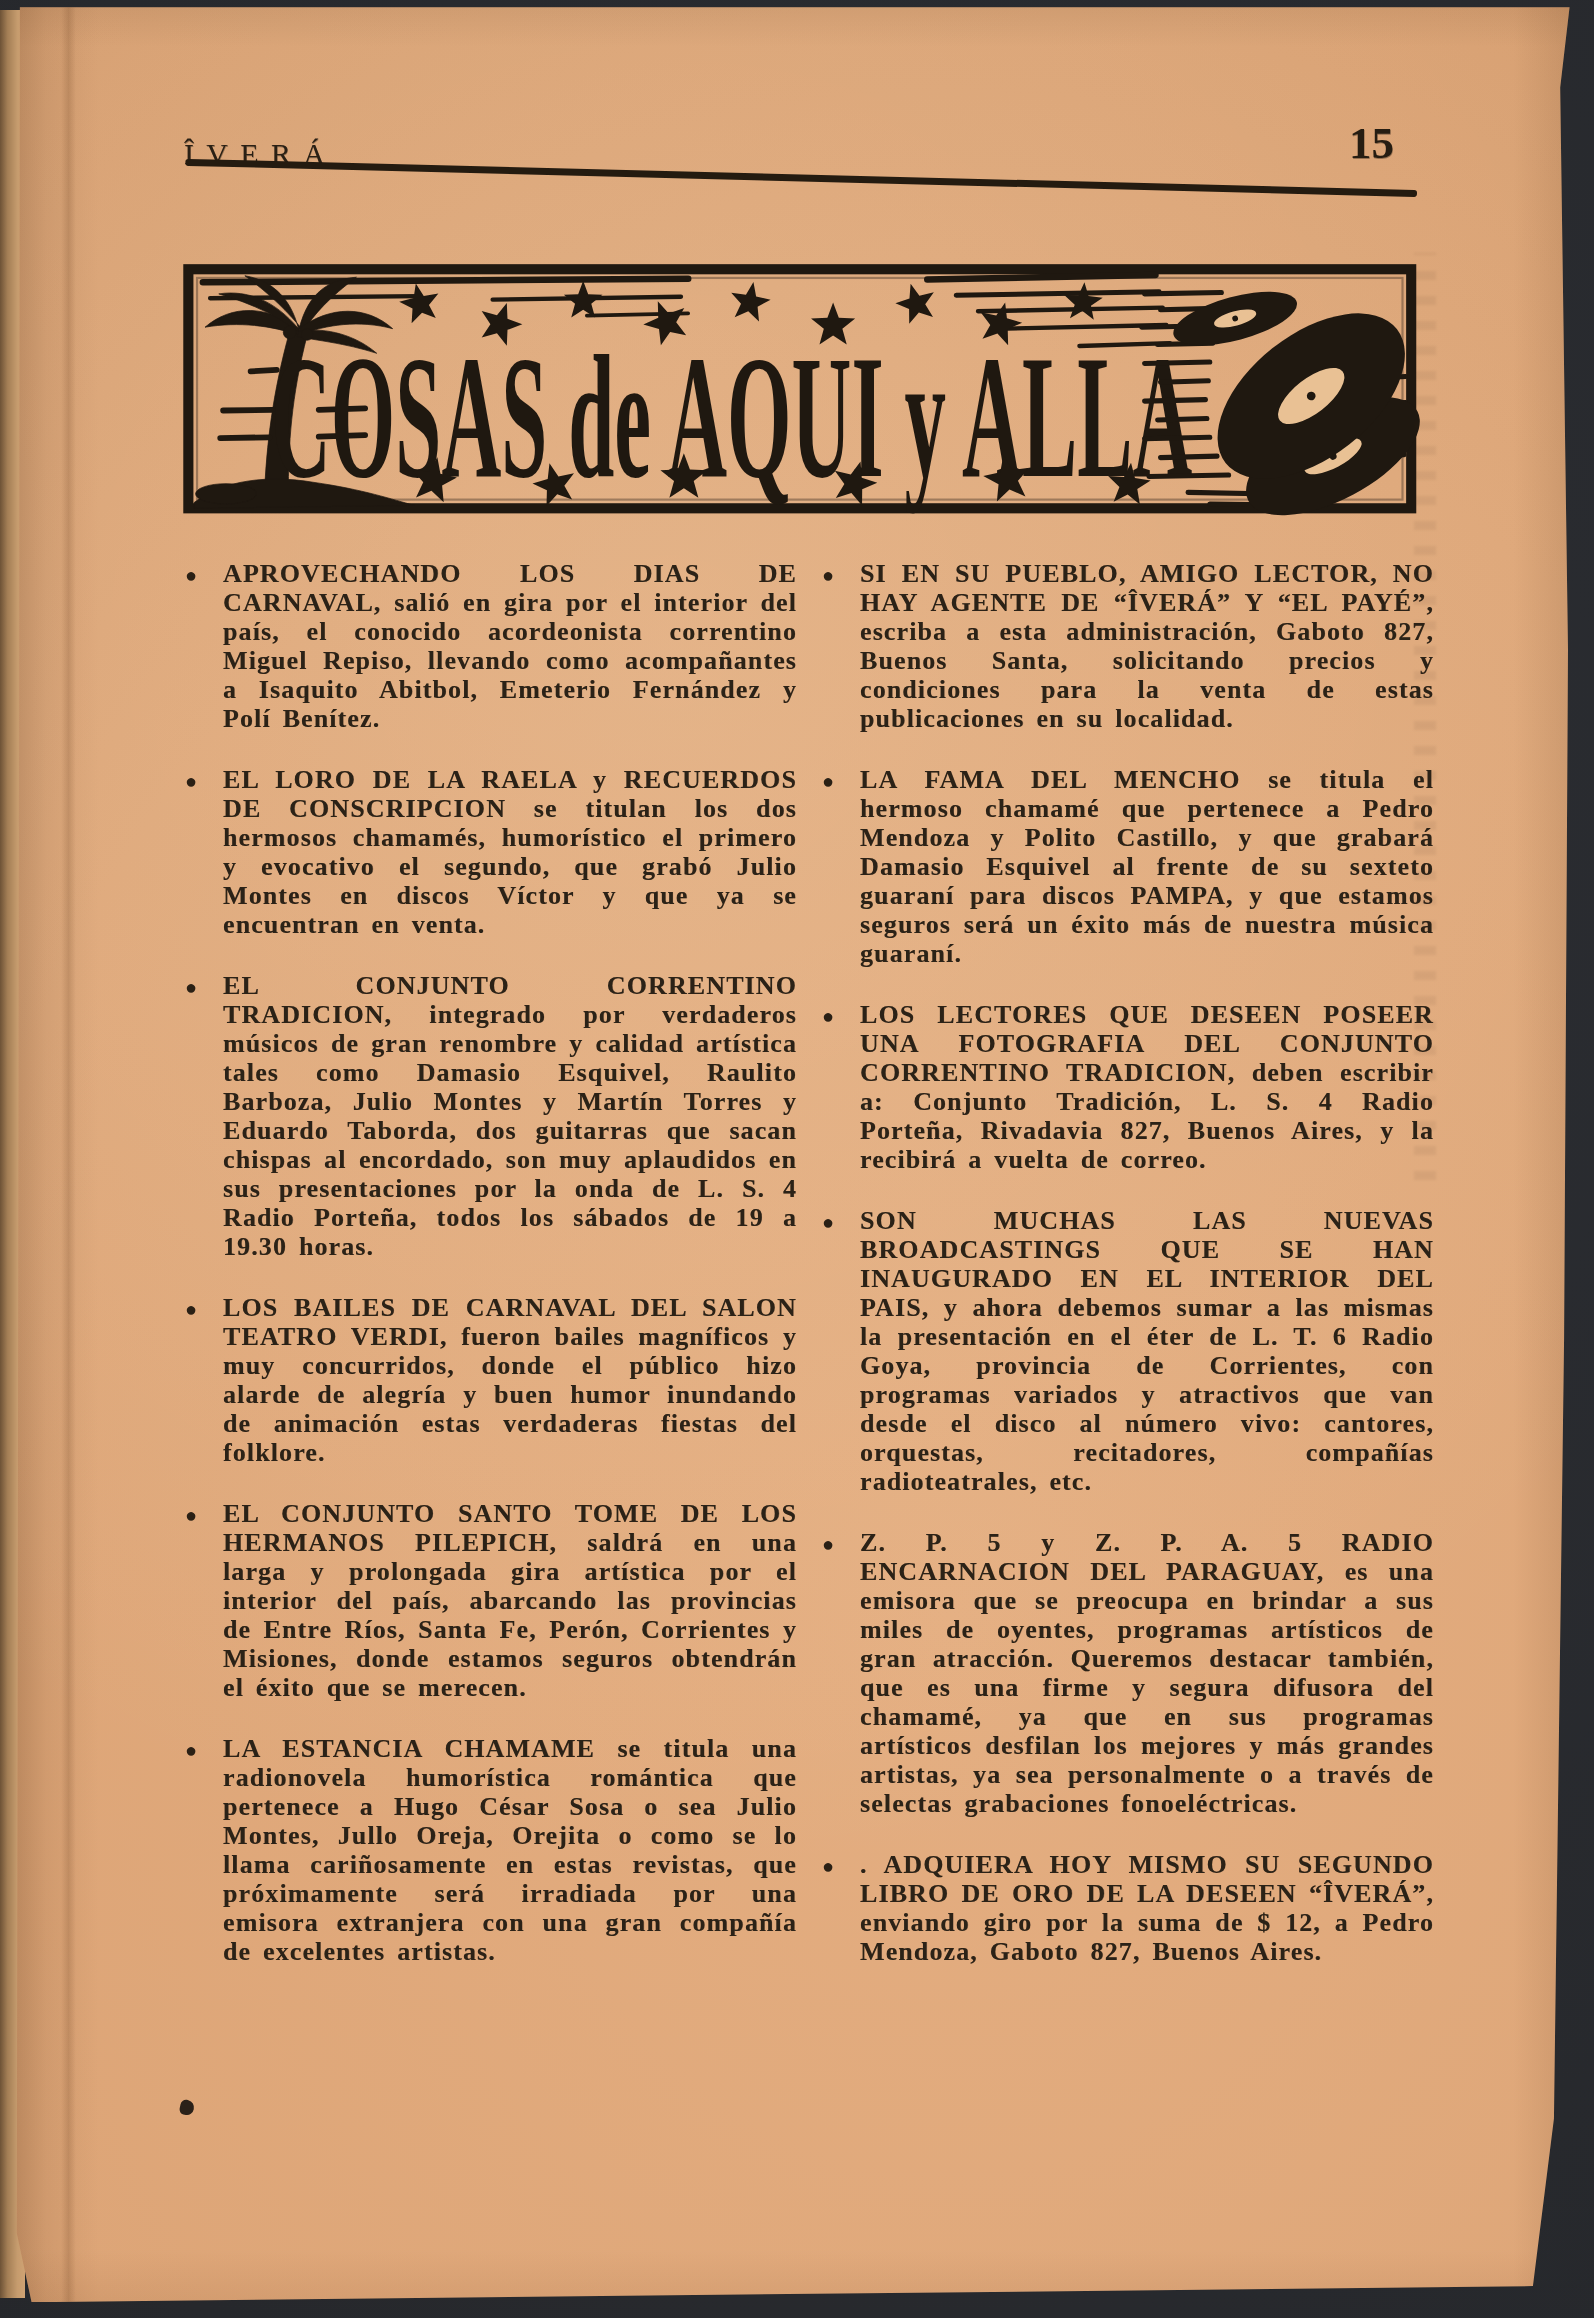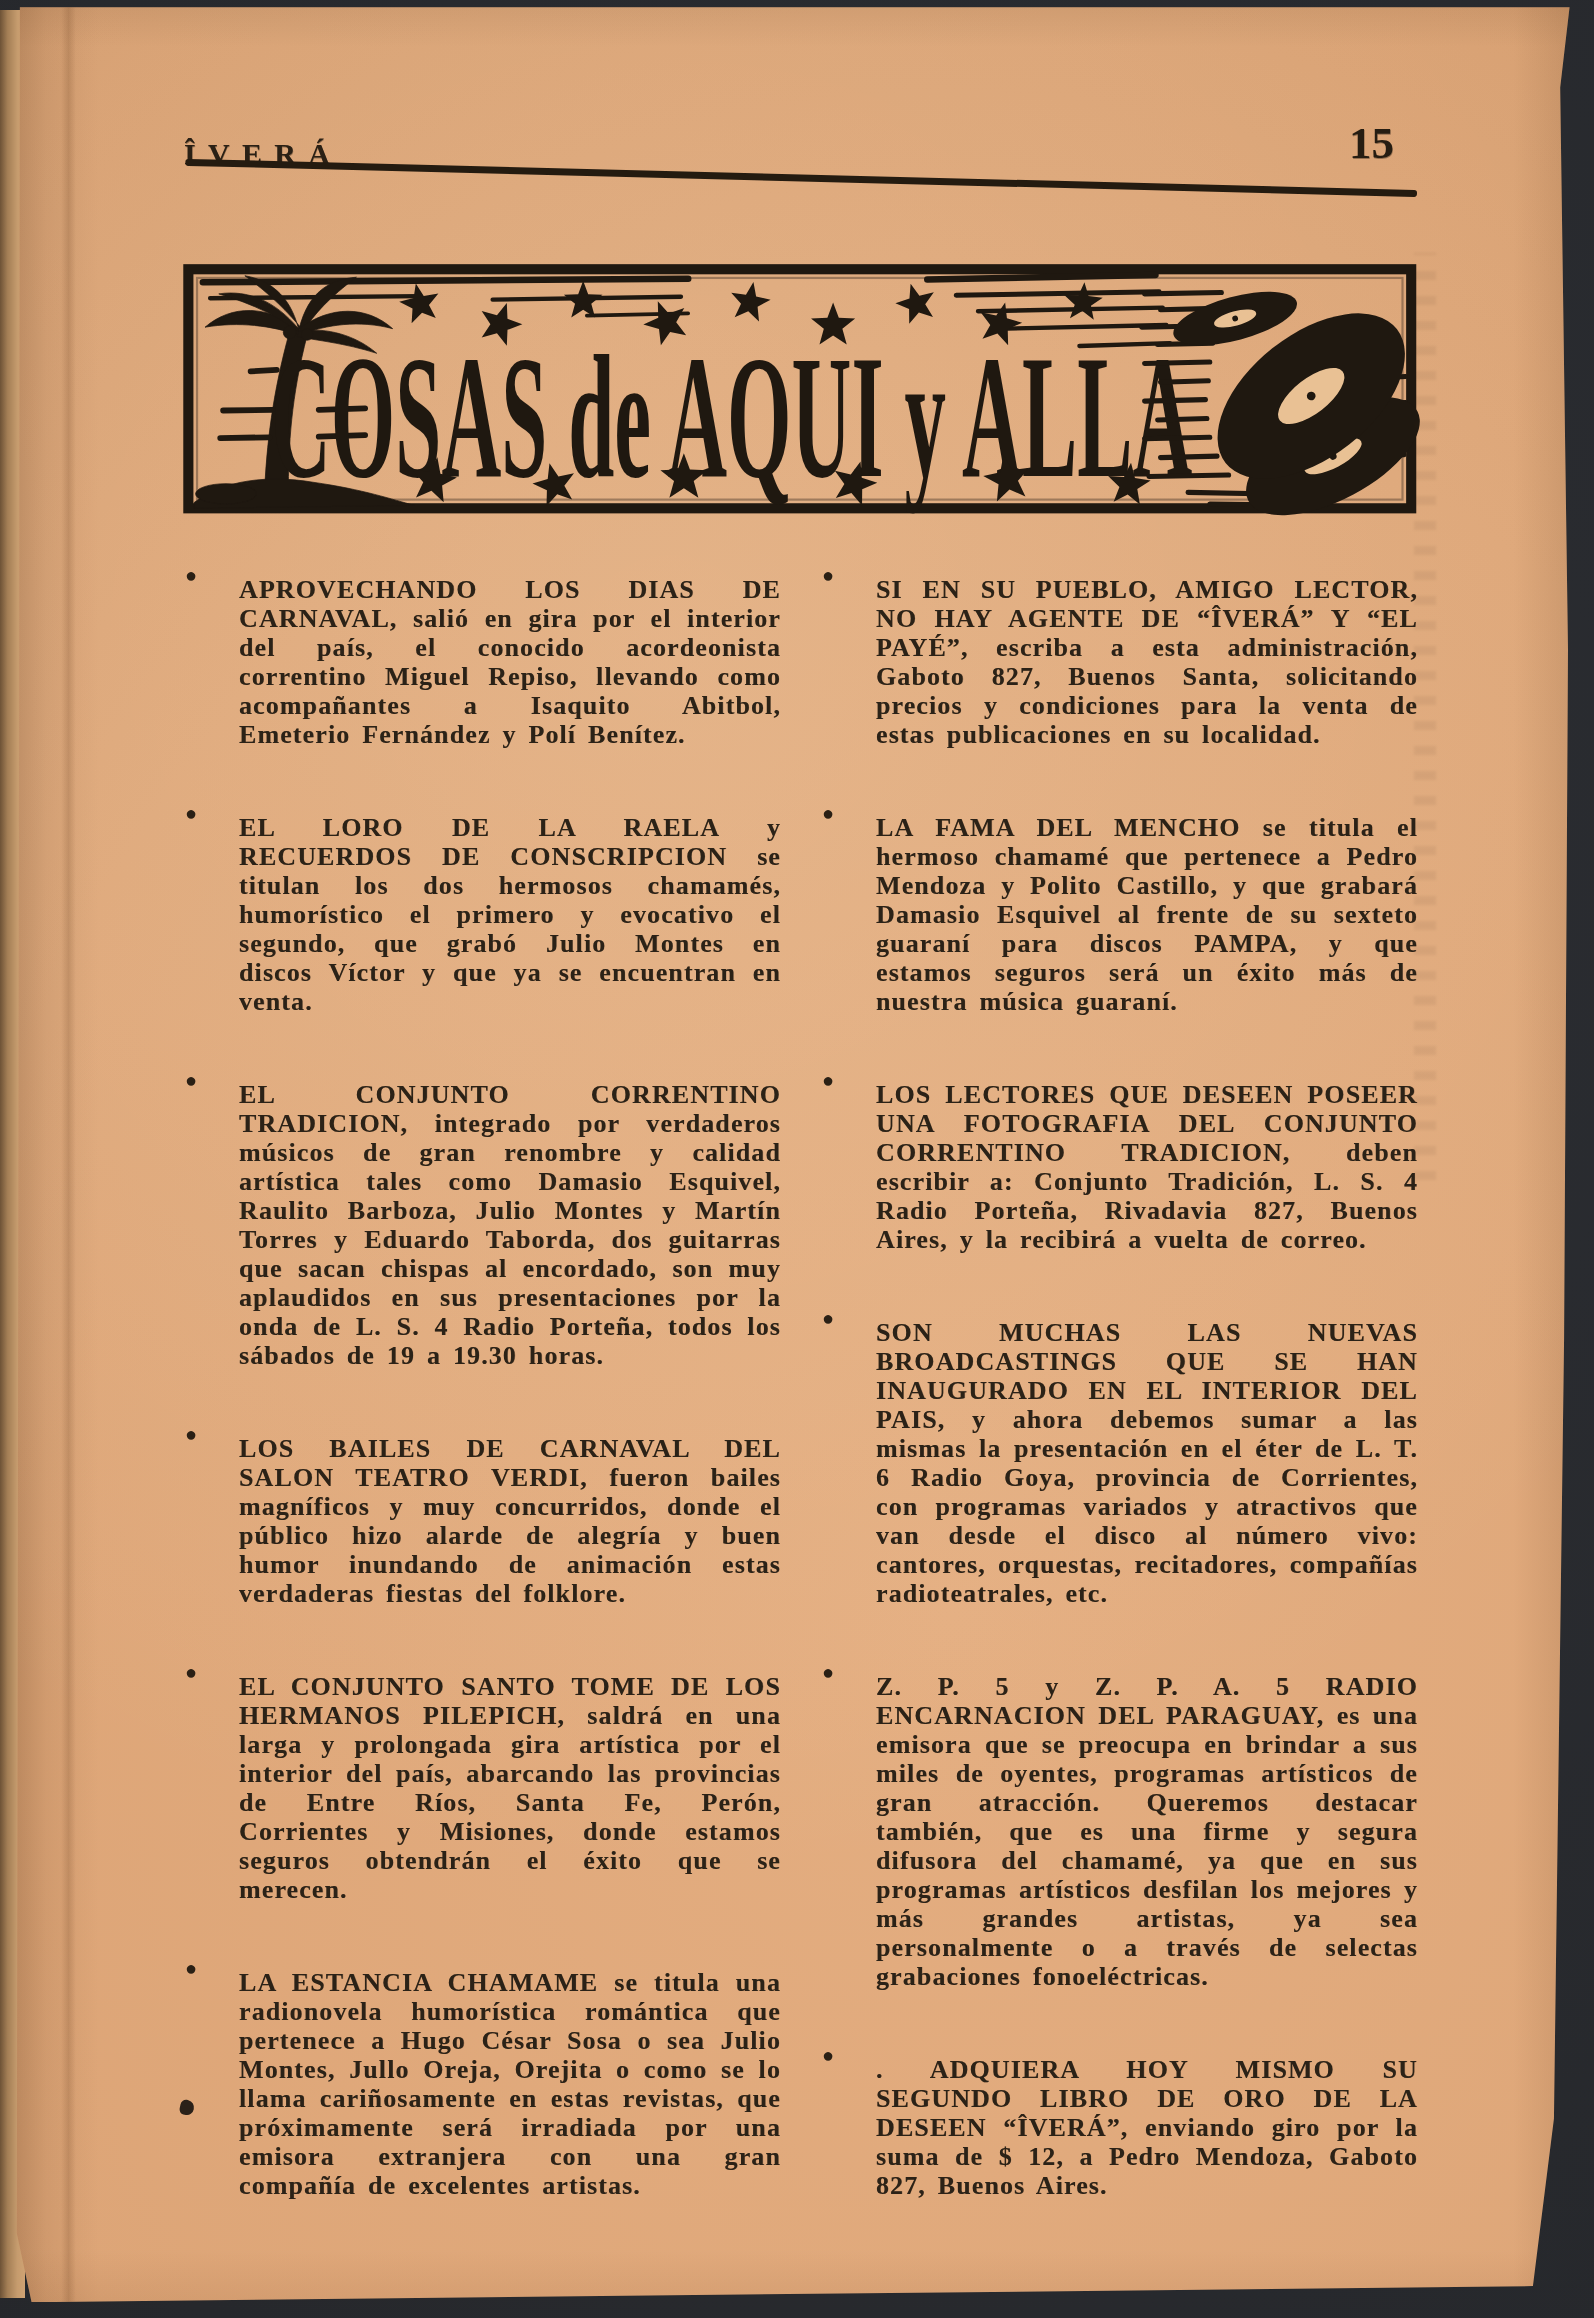--- a/index.html
+++ b/index.html
@@ -22,21 +22,21 @@
       linear-gradient(0deg, rgba(120,70,35,0.10) 0, transparent 51px),
       radial-gradient(120% 100% at 60% 70%, #e4ae81 0%, #dda577 55%, #d59d6f 85%, #cd9365 100%);
     clip-path:polygon(0.25% 0%, 99.65% 0%, 99.05% 3.5%, 99.55% 28%, 99.3% 58%, 98.65% 92%, 97.3% 99.3%, 1% 100%, 0.05% 97%, 0.2% 30%);
   }
   .page::before{
     content:"";position:absolute;left:45px;top:0;width:14.5px;height:100%;
     background:linear-gradient(90deg,transparent,rgba(90,50,20,0.18),transparent);
   }
   .masthead{
     position:absolute;left:168px;top:130px;
-    font-size:30px;font-weight:bold;letter-spacing:12.3px;color:#2a2015;
+    font-size:30px;font-weight:normal;letter-spacing:12.3px;color:#2a2015;
     text-shadow:0.4px 0.5px 0 rgba(42,30,18,0.4);
   }
   .pagenum{
     position:absolute;left:1333px;top:110px;width:87px;
     font-size:45px;font-weight:bold;color:#261d12;
     text-shadow:0.4px 0.5px 0 rgba(42,30,18,0.4);
   }
   .rule{
     position:absolute;left:169px;top:183px;width:1232px;height:6.5px;
     background:#241b10;border-radius:2.9px;
@@ -47,21 +47,21 @@
     position:absolute;left:169px;top:552px;width:1249px;
     display:flex;gap:25px;
   }
   .col{width:612px;}
   .item{display:flex;margin-bottom:32px;}
   .bullet{
     width:38px;flex:0 0 38px;font-size:20px;line-height:29px;color:#2a2015;
     padding-top:2.2px;
   }
   .para{
-    margin:16px;flex:1;text-align:justify;
+    margin:0;flex:1;text-align:justify;
     font-size:26px;line-height:29px;color:#2b2217;
     letter-spacing:1.1px;word-spacing:4.3px;font-weight:bold;
     text-shadow:0.3px 0.4px 0 rgba(42,30,18,0.35);
   }
   .para .lead{text-transform:none;}
   .ink-blot{
     position:absolute;left:164px;top:2093px;width:13.8px;height:15px;
     background:#2a2119;border-radius:45% 60% 55% 40%;
     transform:rotate(12deg);
   }

